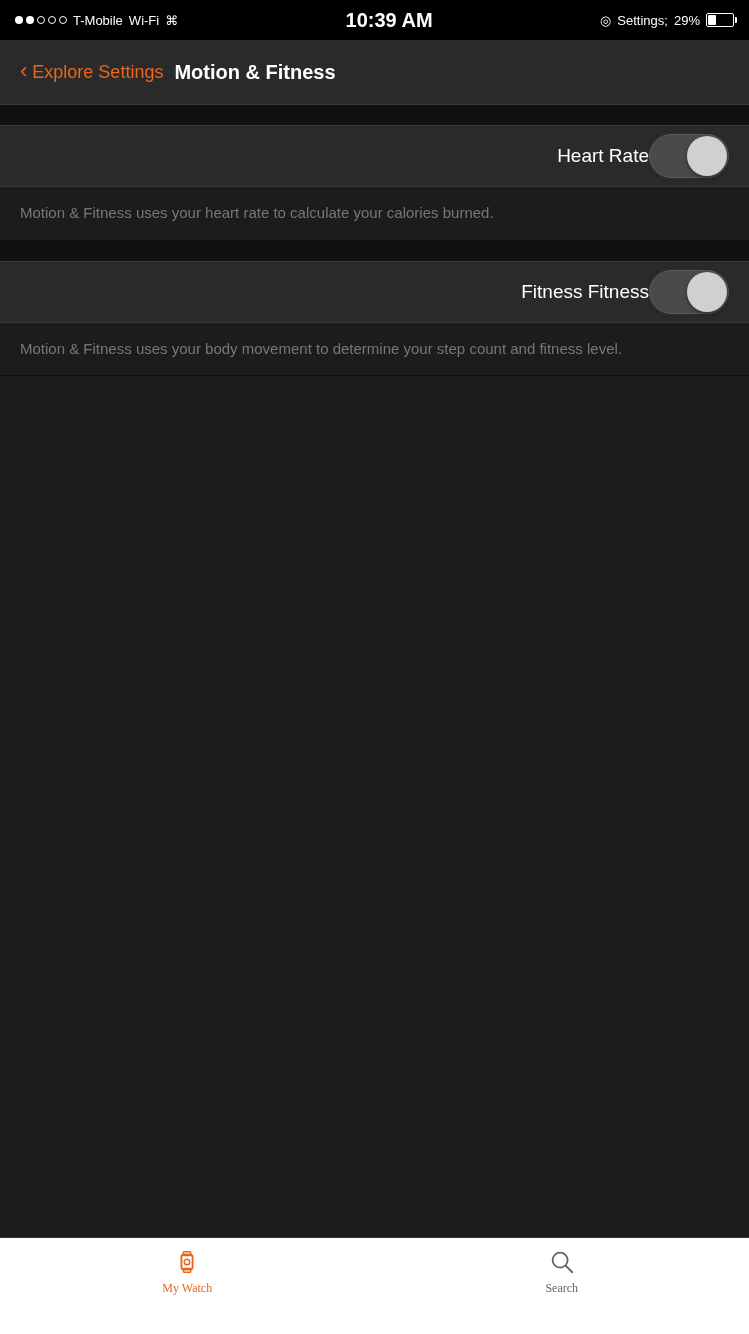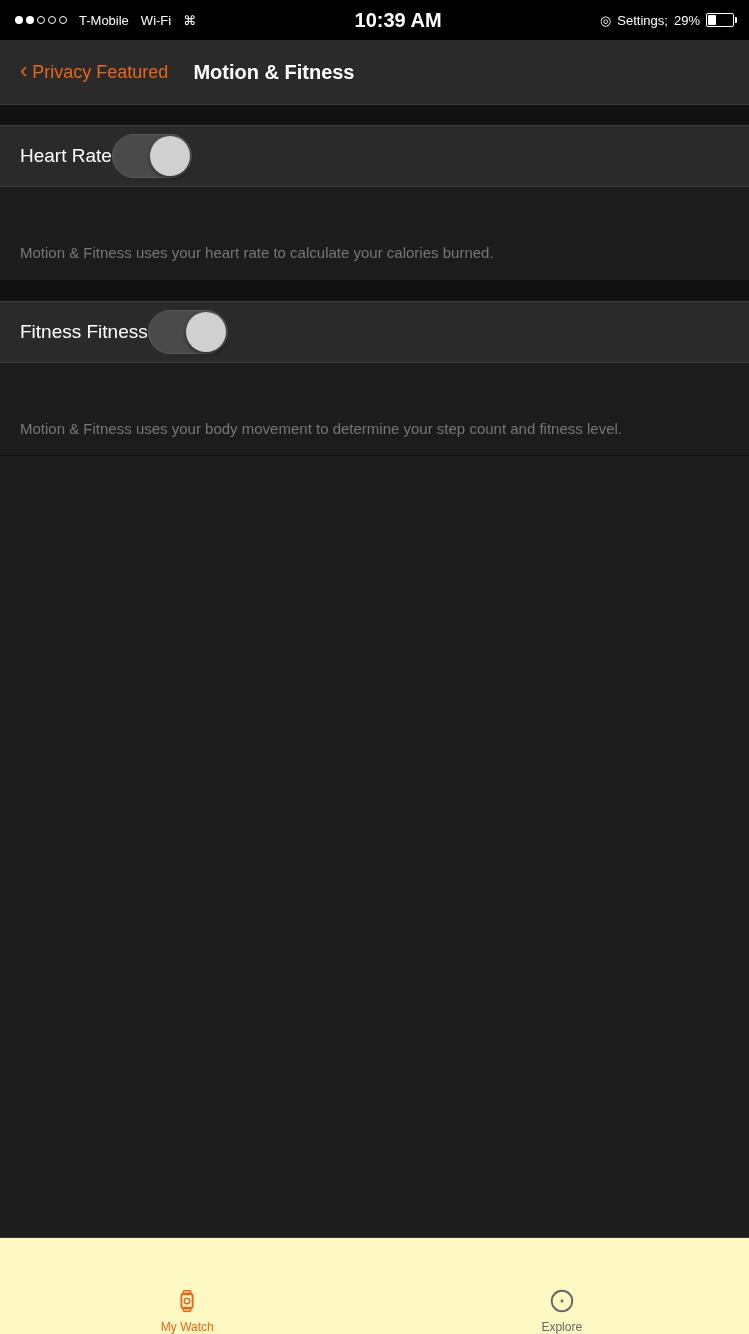--- a/index.html
+++ b/index.html
@@ -25,21 +25,21 @@
       background: #000;
       display: flex;
       align-items: center;
       justify-content: space-between;
       padding: 0 15px;
     }
 
     .status-left {
       display: flex;
       align-items: center;
-      gap: 12px;
+      gap: 6px;
       font-size: 13px;
       color: #fff;
     }
 
     .signal-dots {
       display: flex;
       gap: 3px;
       align-items: center;
     }
 
@@ -132,41 +132,41 @@
     .back-chevron {
       font-size: 22px;
       line-height: 1;
       margin-top: -2px;
     }
 
     .nav-title {
       color: #fff;
       font-size: 20px;
       font-weight: 600;
-      margin-left: 25px;
+      margin-left: 11px;
     }
 
     
     .section-separator {
       width: 100%;
       height: 20px;
       background: #111;
     }
 
     
     .settings-section {
       background: #2a2a2a;
       border-top: 1px solid #3a3a3a;
       border-bottom: 1px solid #3a3a3a;
     }
 
     .settings-row {
       display: flex;
       align-items: center;
-      justify-content: flex-start;
+      justify-content: flex-end;
       padding: 12px 20px;
       height: 60px;
       border-bottom: 1px solid #3a3a3a;
     }
 
     .settings-row:last-child {
       border-bottom: none;
     }
 
     .settings-label {
@@ -201,34 +201,34 @@
     .description-section {
       background: #1c1c1c;
       padding: 15px 20px;
       border-bottom: 1px solid #111;
     }
 
     .description-text {
       font-size: 15px;
       color: #777;
       line-height: 1.5;
-      margin-top: 40px;
     }
 
     
     .tab-bar {
       position: absolute;
       bottom: 0;
       left: 0;
       width: 100%;
       height: 97px;
-      background: #fef9c3;
+      background: #ffffff;
       border-top: 1px solid #3a3a3a;
       display: flex;
-      align-items: flex-end;
+      align-items: flex-start;
+      font-family: Liberation Serif, serif;
     }
 
     .tab-item {
       flex: 1;
       display: flex;
       flex-direction: column;
       align-items: center;
       justify-content: center;
       gap: 5px;
       cursor: pointer;
@@ -299,21 +299,21 @@
       <div class="battery-box">
         <div class="battery-fill"></div>
       </div>
     </div>
   </div>
 </div>
 
 <div class="nav-bar">
   <a class="back-button">
     <span class="back-chevron">‹</span>
-    <span>Privacy Featured</span>
+    <span>Explore Settings</span>
   </a>
   <span class="nav-title">Motion &amp; Fitness</span>
 </div>
 
 <div class="section-separator"></div>
 
 <div class="settings-section">
   <div class="settings-row">
     <span class="settings-label">Heart Rate</span>
     <div class="toggle-switch">
@@ -348,24 +348,23 @@
   <div class="tab-item">
     <svg class="watch-icon-svg" viewBox="0 0 30 30" fill="none">
       <rect x="9" y="7" width="12" height="16" rx="3" stroke="#e8661a" stroke-width="2" fill="none"></rect>
       <rect x="11" y="4" width="8" height="4" rx="1" stroke="#e8661a" stroke-width="1.5" fill="none"></rect>
       <rect x="11" y="22" width="8" height="4" rx="1" stroke="#e8661a" stroke-width="1.5" fill="none"></rect>
       <circle cx="15" cy="15" r="3" stroke="#e8661a" stroke-width="1.5" fill="none"></circle>
     </svg>
     <span class="tab-label active">My Watch</span>
   </div>
 
+
+
   <div class="tab-item">
-    <svg class="compass-icon-svg" viewBox="0 0 30 30" fill="none">
-      <circle cx="15" cy="15" r="11" stroke="#666" stroke-width="2"></circle>
-      <polygon points="19,11 13,17 11,19 17,13" fill="#666"></polygon>
-      <circle cx="15" cy="15" r="1.5" fill="#666"></circle>
+    <svg class="search-icon-svg" viewBox="0 0 30 30" fill="none">
+      <circle cx="13" cy="13" r="8" stroke="#666" stroke-width="2"></circle>
+      <line x1="19" y1="19" x2="26" y2="26" stroke="#666" stroke-width="2" stroke-linecap="round"></line>
     </svg>
-    <span class="tab-label">Explore</span>
-  </div>
-
-
+    <span class="tab-label">Search</span>
+  </div>
 
 </div>
 
 </body></html>

